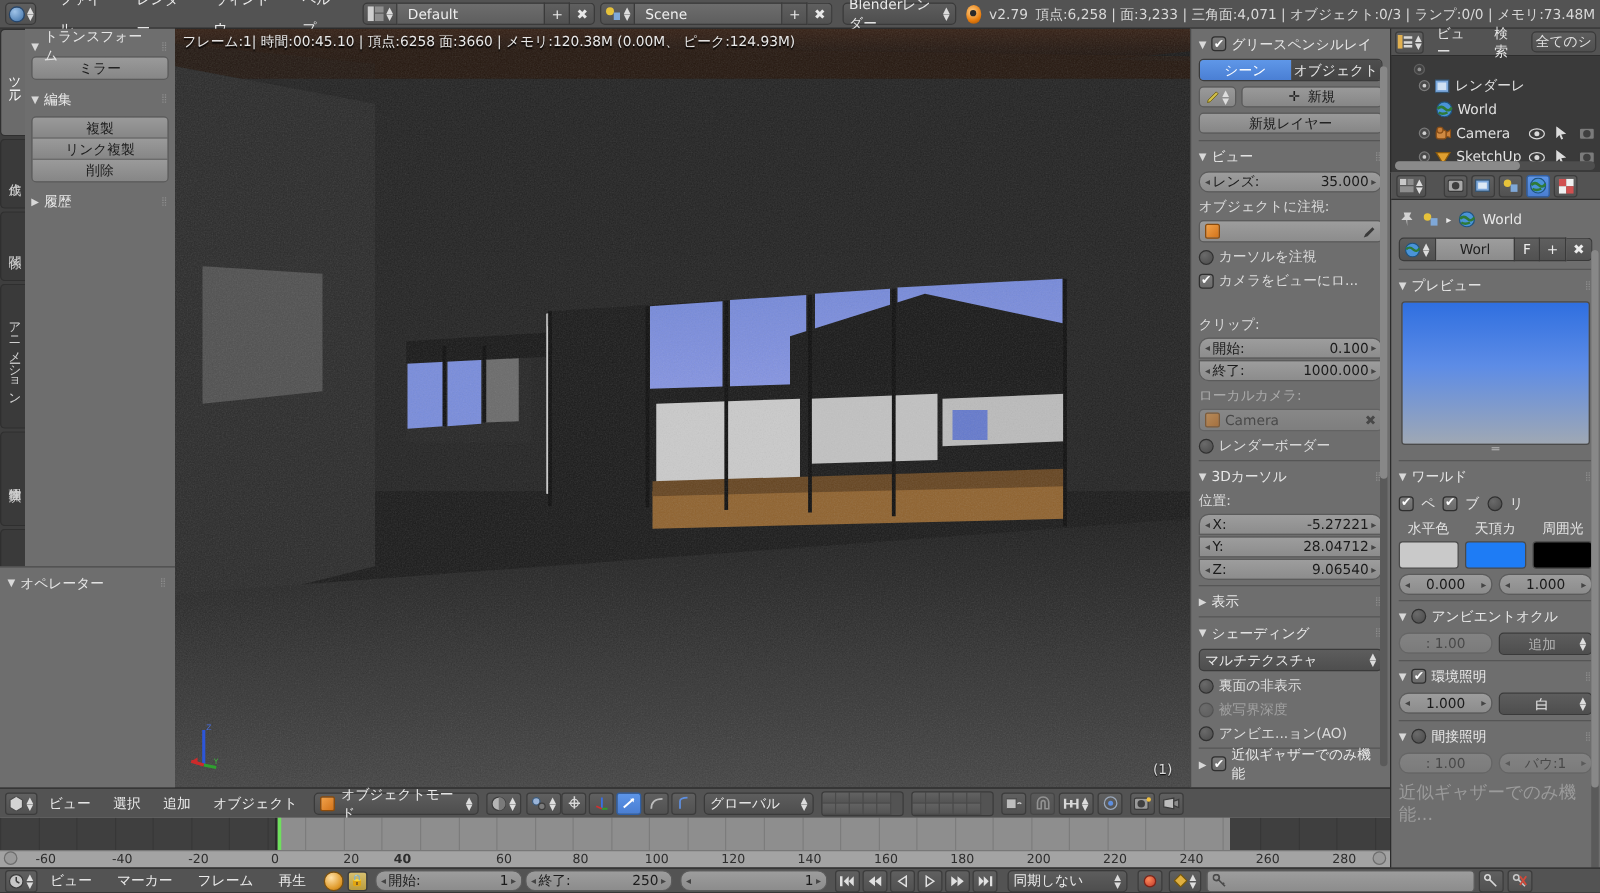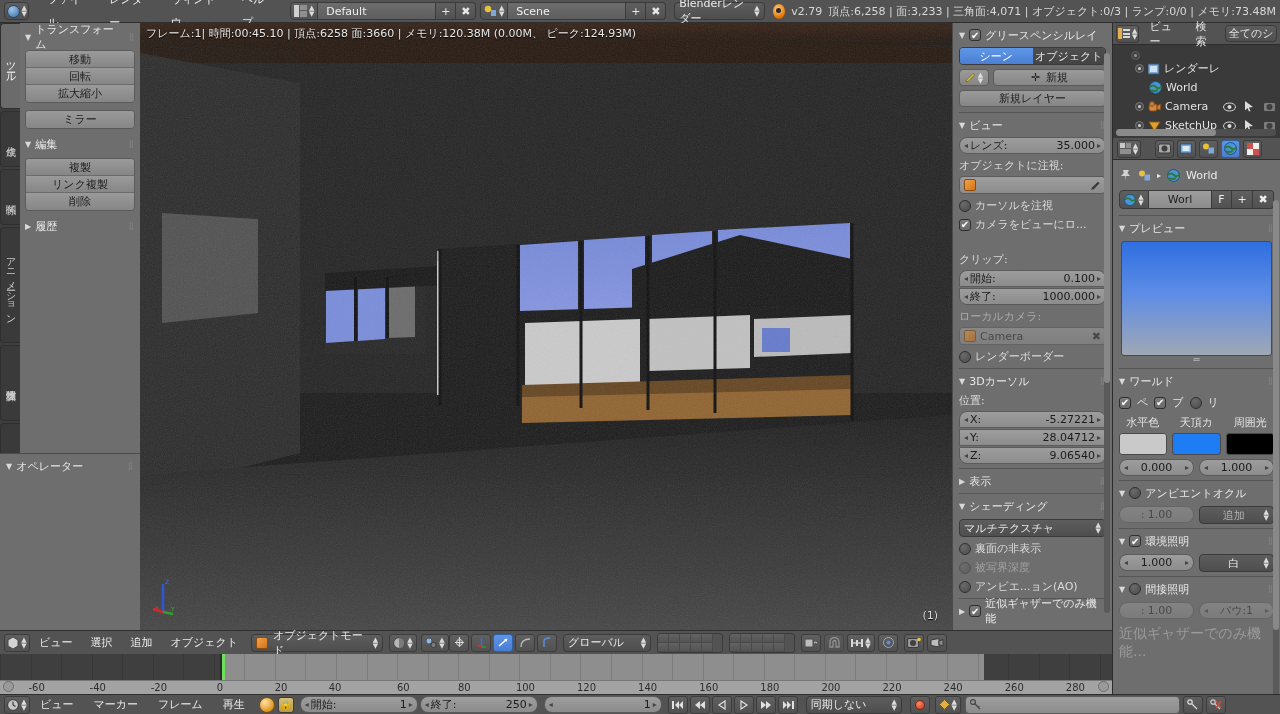--- a/index.html
+++ b/index.html
@@ -265,25 +265,20 @@
       <div class="vtab" style="height:116px">アニメーション</div>
       <div class="vtab" style="height:76px">物理演算</div>
       <div class="vtab" style="height:136px">グリースペンシル</div>
     </div>
 
     <div class="toolpanel">
       <div class="panel-hdr">
         <span class="tri">▼</span>
         <span>トランスフォーム</span>
         <span class="grip">⣿</span>
-      </div>
-      <div class="btngroup" style="margin-top:5px">
-        <div class="btn">移動</div>
-        <div class="btn">回転</div>
-        <div class="btn">拡大縮小</div>
       </div>
       <div class="btngroup">
         <div class="btn">ミラー</div>
       </div>
 
       <div class="panel-hdr" style="margin-top:4px">
         <span class="tri">▼</span>
         <span>編集</span>
         <span class="grip">⣿</span>
       </div>
@@ -970,21 +965,21 @@
         <i style="left: 1069.23px;"></i>
         <i style="left: 1099.78px;"></i>
       </div>
     <div class="playhead" style="left: 222.011px;"></div>
     <div class="tl-ruler" id="tl-ruler">
         <span style="left: 36.6593px;">-60</span>
         <span style="left: 97.7582px;">-40</span>
         <span style="left: 158.857px;">-20</span>
         <span style="left: 219.956px;">0</span>
         <span style="left: 281.055px;">20</span>
-        <span style="left: 335px;">40</span>
+        <span style="left: 322px; font-weight: bold;">40</span>
         <span style="left: 403.253px;">60</span>
         <span style="left: 464.352px;">80</span>
         <span style="left: 525.451px;">100</span>
         <span style="left: 586.549px;">120</span>
         <span style="left: 647.648px;">140</span>
         <span style="left: 708.747px;">160</span>
         <span style="left: 769.846px;">180</span>
         <span style="left: 830.945px;">200</span>
         <span style="left: 892.044px;">220</span>
         <span style="left: 953.143px;">240</span>

